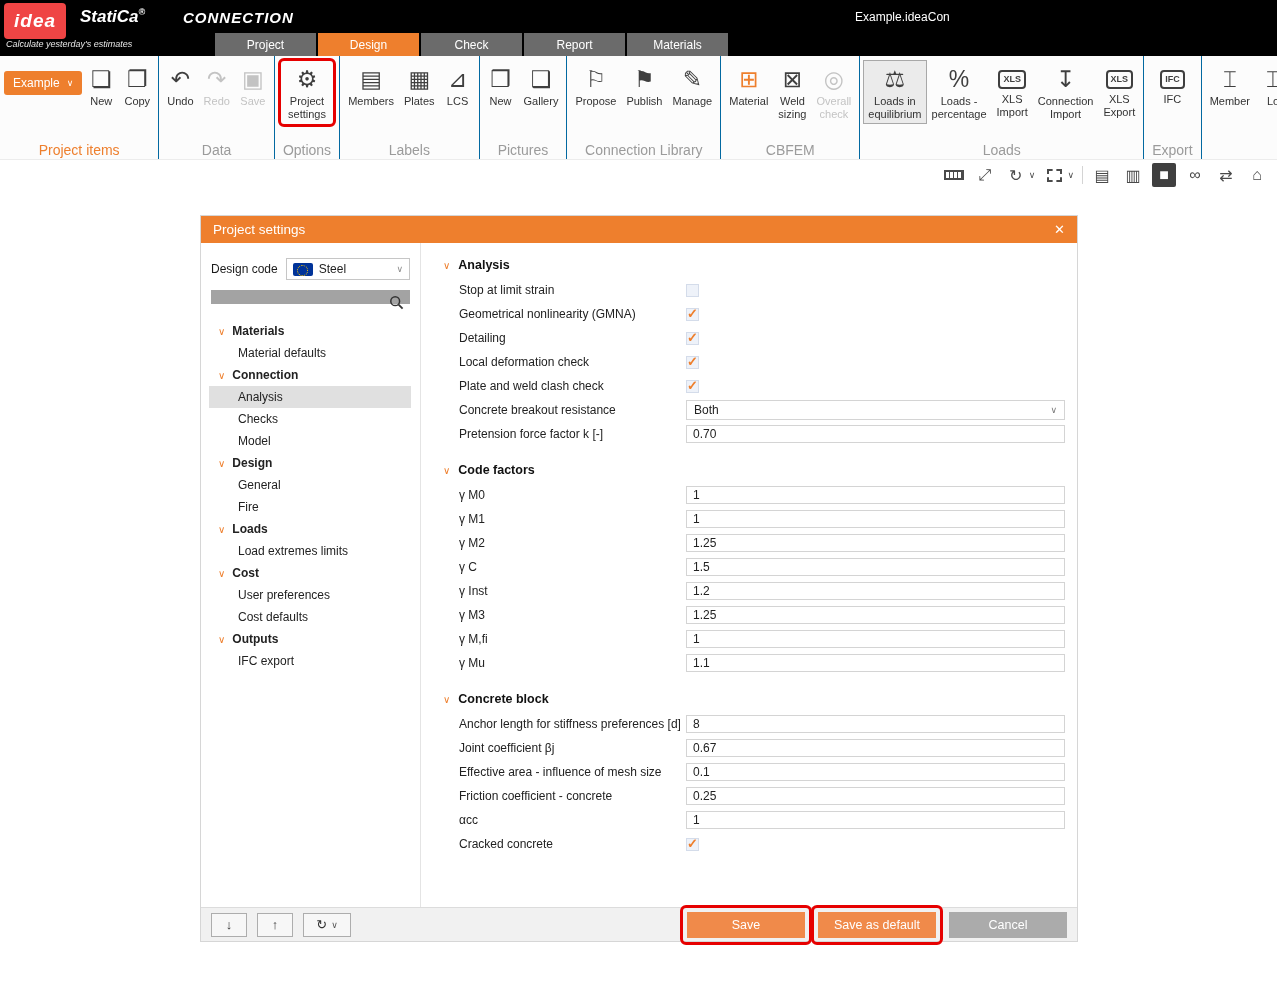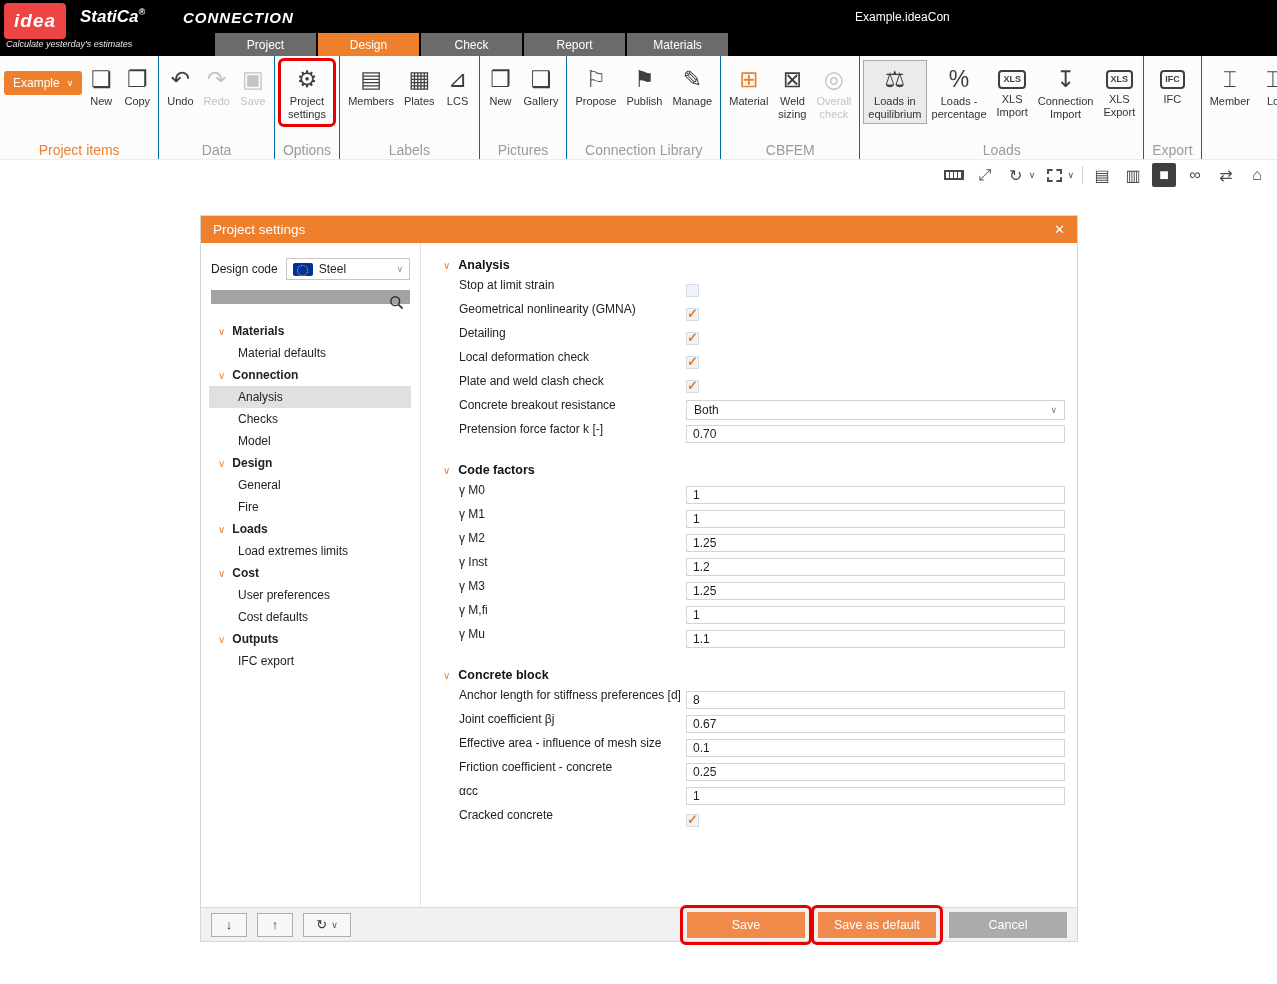--- a/index.html
+++ b/index.html
@@ -69,21 +69,21 @@
   .tree{margin-top:16px}
   .titem{height:22px;display:flex;align-items:center;margin:0 9px 0 8px;padding-left:29px;font-size:12px;color:#222;cursor:default}
   .titem.tgroup{padding-left:9px;font-weight:bold}
   .titem .chev{color:#ee7f2d;margin-right:7px;font-size:10px;font-weight:normal}
   .titem.selected{background:#e0e0e0}
   .dlg-right{flex:1;padding:9px 12px 0 22px;overflow:hidden}
   .sec{margin-bottom:11px}
   .sec-head{display:flex;align-items:center;height:26px}
   .sec-head .chev{color:#ee7f2d;font-size:10px;margin-right:8px}
   .sec-title{font-weight:bold;font-size:12.5px;color:#111}
-  .row{display:flex;height:24px}
+  .row{display:flex;align-items:center;height:24px}
   .rlbl{width:243px;padding-left:16px;font-size:12px;color:#222;flex:none;white-space:nowrap}
   .rctrl{flex:1;display:flex;align-items:center}
   input.val{width:100%;height:18px;border:1px solid #d4d4d4;padding:0 6px;font-size:12px;color:#222;font-family:inherit;outline:none}
   .select{width:100%;height:20px;border:1px solid #d4d4d4;display:flex;align-items:center;justify-content:space-between;padding:0 7px;font-size:12px;cursor:default;background:#fff}
   .select .caret{color:#777;font-size:9px}
   .cb{width:13px;height:13px;background:#eef2f9;border:1px solid #d4dcea;display:inline-flex;align-items:center;justify-content:center;cursor:default}
   .cb .ck{color:#ee7f2d;font-weight:bold;font-size:13px;line-height:1;transform:translateY(-1px)}
   .dlg-foot{position:absolute;left:0;right:0;bottom:0;height:34px;background:#f1f1f1;border-top:1px solid #dcdcdc;
             display:flex;align-items:center;padding:0 10px}
   .fbtn{width:36px;height:24px;border:1px solid #adadad;background:#f7f7f7;display:flex;align-items:center;justify-content:center;
@@ -461,20 +461,26 @@
                 <input class="val" type="text" value="1" style="">
               </div>
             </div>
             <div class="row">
               <div class="rlbl">γ M2</div>
               <div class="rctrl">
                 <input class="val" type="text" value="1.25" style="">
               </div>
             </div>
             <div class="row">
+              <div class="rlbl">γ C</div>
+              <div class="rctrl">
+                <input class="val" type="text" value="1.5" style="">
+              </div>
+            </div>
+            <div class="row">
               <div class="rlbl">γ Inst</div>
               <div class="rctrl">
                 <input class="val" type="text" value="1.2" style="">
               </div>
             </div>
             <div class="row">
               <div class="rlbl">γ M3</div>
               <div class="rctrl">
                 <input class="val" type="text" value="1.25" style="">
               </div>

